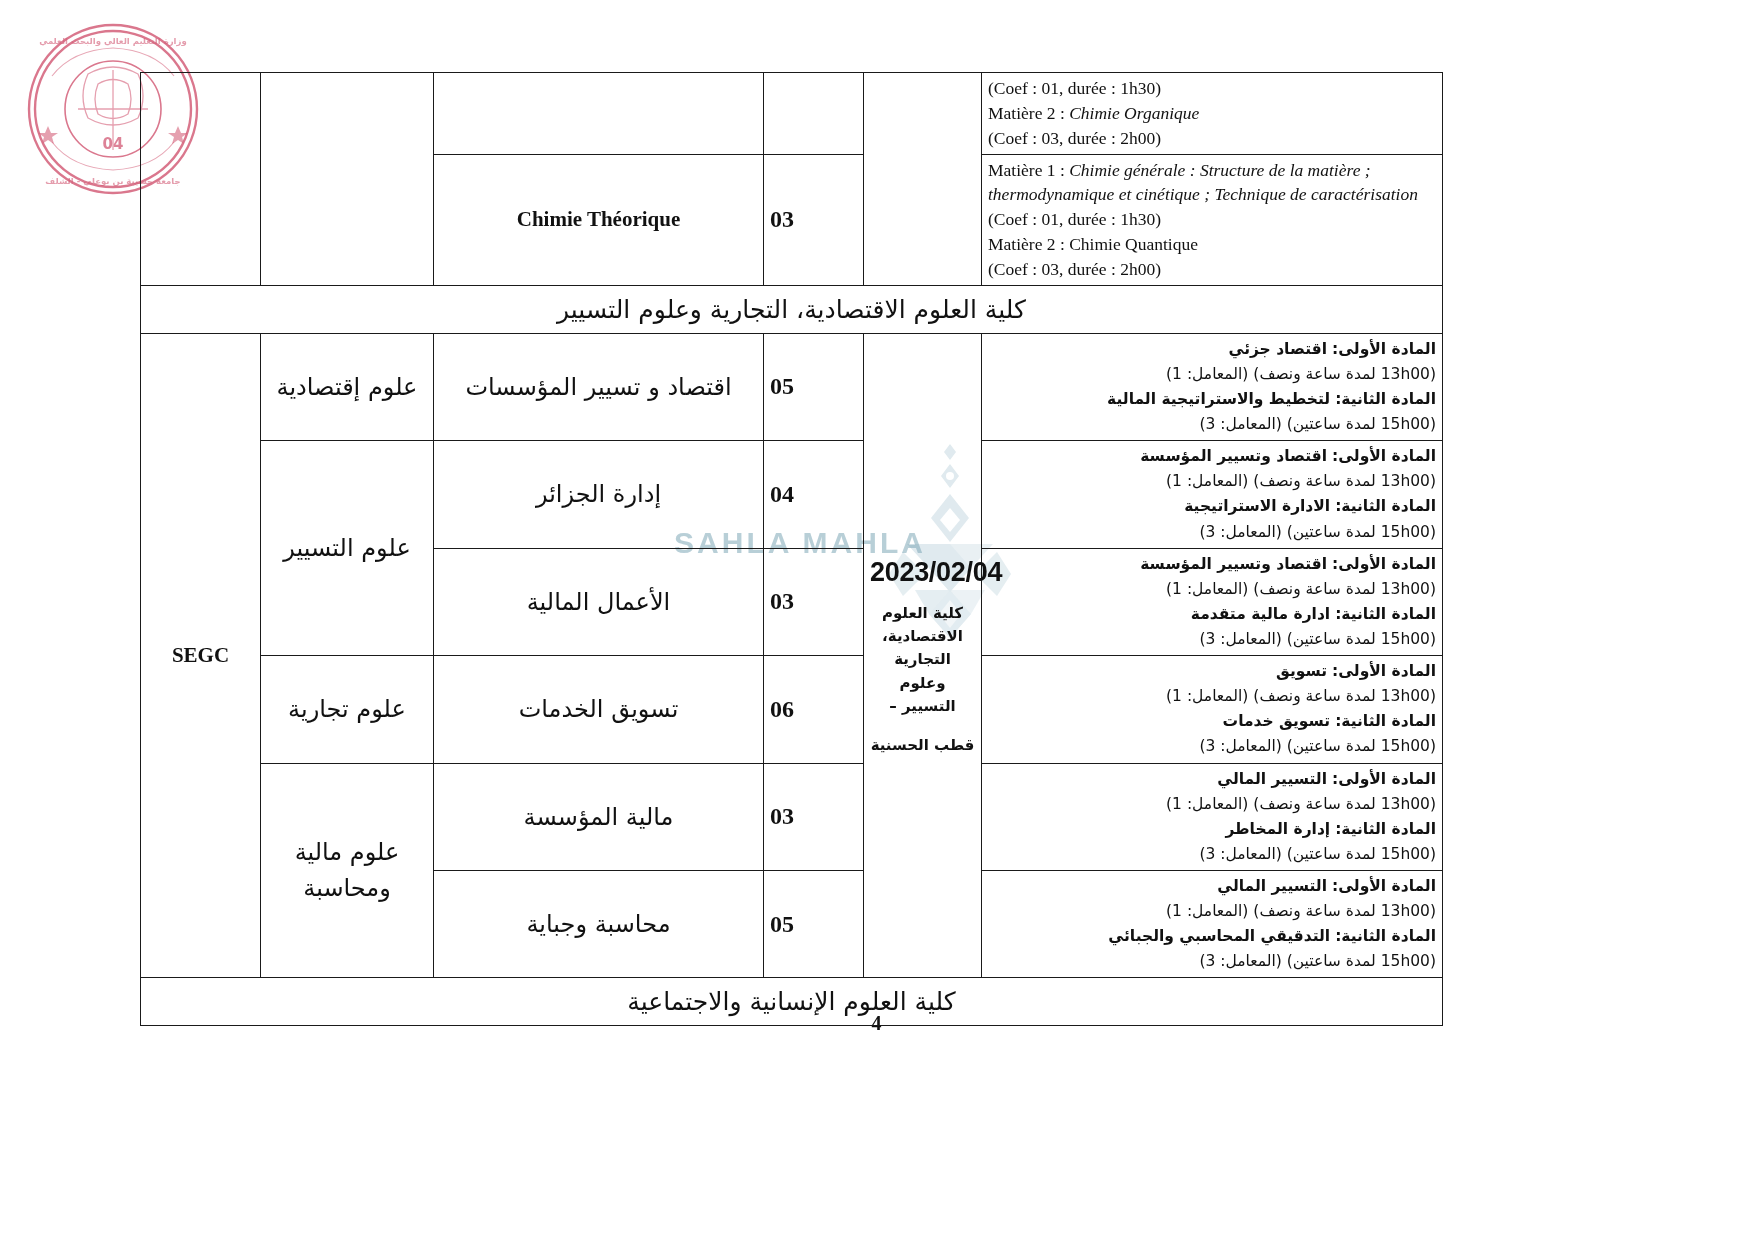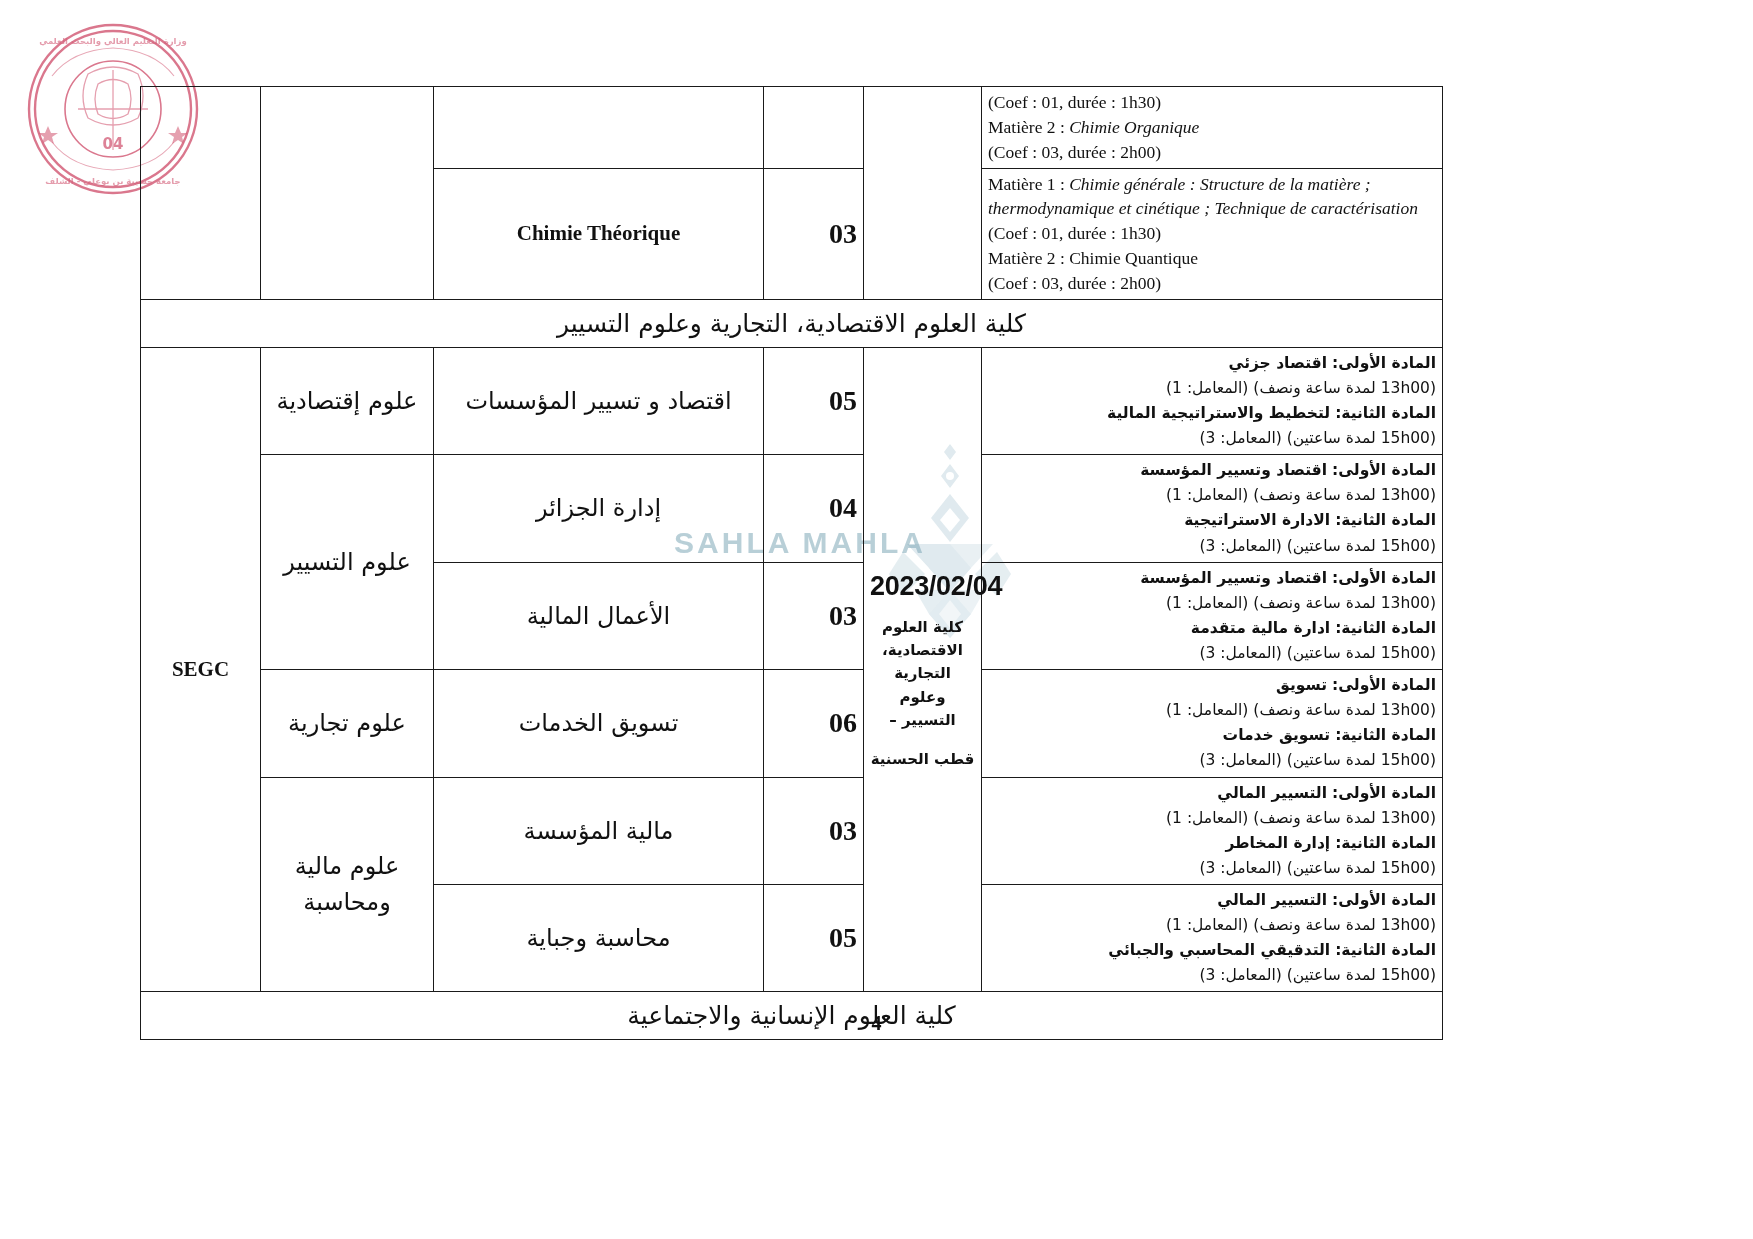--- a/index.html
+++ b/index.html
@@ -69,21 +69,21 @@
     position: absolute;
     left: 300px;
     top: 0;
     opacity: .45;
   }
 
   
   #exam-table {
     position: absolute;
     left: 140px;
-    top: 86px;
+    top: 72px;
     width: 1302px;
     border-collapse: collapse;
     table-layout: fixed;
     z-index: 2;
     background: transparent;
   }
   #exam-table td {
     border: 1.6px solid #1a1a1a;
     vertical-align: middle;
     padding: 3px 6px;
@@ -113,22 +113,22 @@
     text-align: center;
     line-height: 1.5;
   }
   .spec-label {
     font-size: 24px;
     text-align: center;
   }
   .coef-label {
     font-family: "Liberation Serif", serif;
     font-weight: bold;
-    font-size: 28px;
-    text-align: right;
+    font-size: 24px;
+    text-align: left;
   }
 
   
   .faculty-banner {
     text-align: center;
     font-size: 25px;
     padding: 9px 6px !important;
     direction: rtl;
     font-family: "DejaVu Sans", "Liberation Sans", sans-serif;
   }

